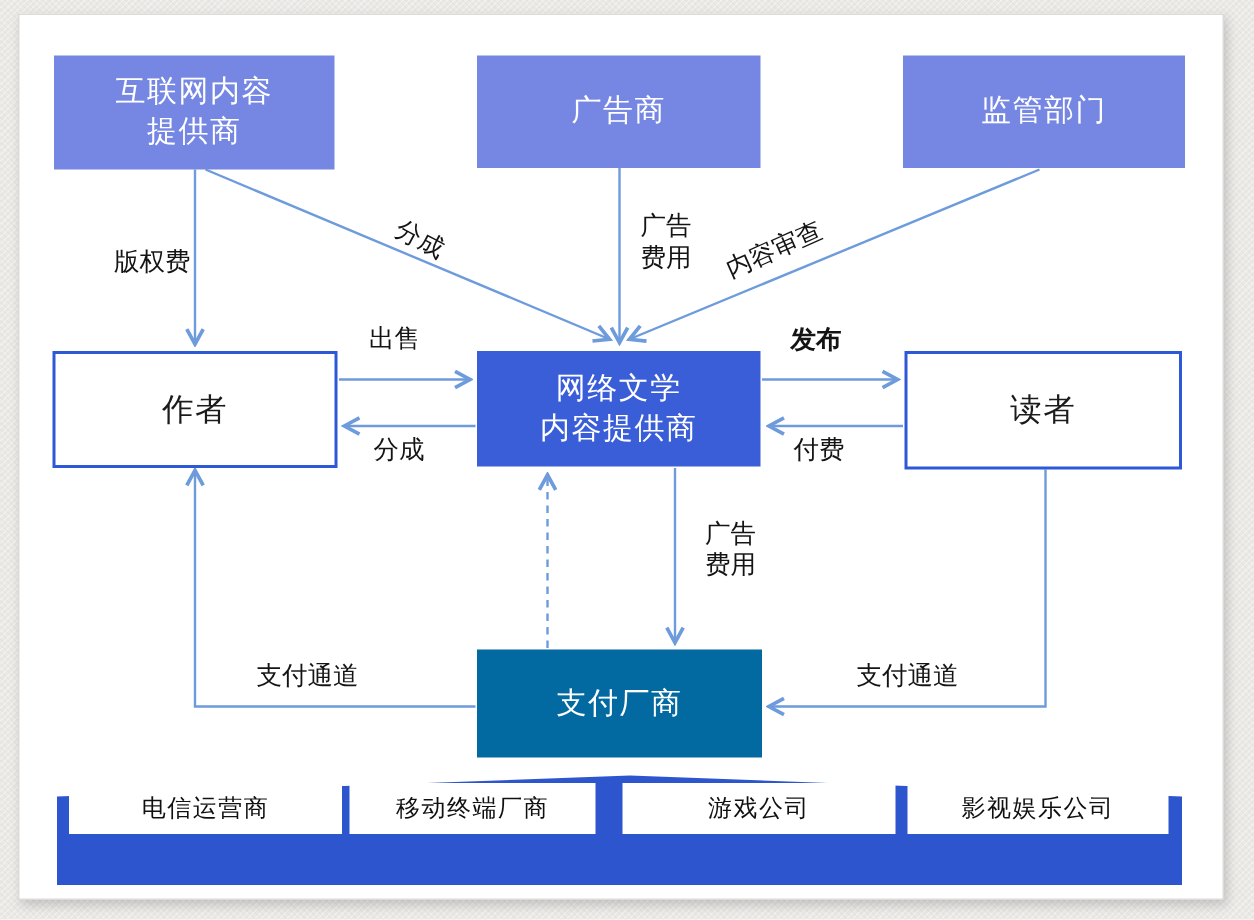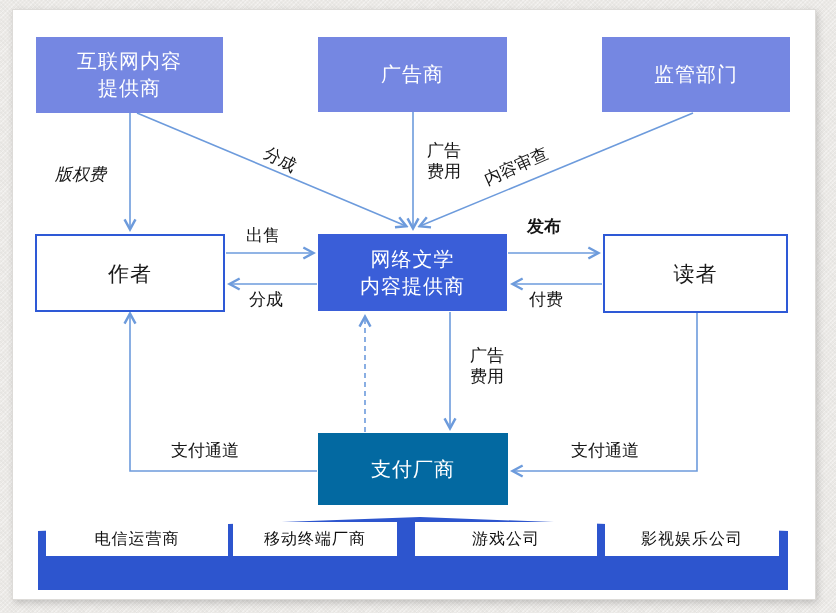--- a/index.html
+++ b/index.html
@@ -32,25 +32,25 @@
   #node-advertiser{left:318px;top:37px;width:189px;height:75px;}
   #node-regulator{left:602px;top:37px;width:188px;height:75px;}
   #node-author{left:35px;top:234px;width:186px;height:74px;}
   #node-center{left:318px;top:234px;width:189px;height:77px;}
   #node-reader{left:603px;top:234px;width:181px;height:75px;}
   #node-payment{left:318px;top:433px;width:190px;height:72px;}
   .elabel{
     position:absolute;z-index:4;color:#141414;
     font-size:17px;line-height:21px;white-space:pre-line;
   }
-  #lbl-copyright{left:55px;top:164px;width:72px;text-align:left;font-style:italic;}
+  #lbl-copyright{left:55px;top:164px;width:72px;text-align:right;}
   #lbl-share-upper{left:263px;top:149px;transform:rotate(28deg);}
   #lbl-adfee-top{left:427px;top:140px;text-align:left;}
   #lbl-review{left:482px;top:156px;transform:rotate(-24deg);}
-  #lbl-sell{left:246px;top:225px;}
+  #lbl-sell{left:246px;top:215px;}
   #lbl-share-lower{left:249px;top:289px;}
   #lbl-publish{left:527px;top:216px;font-weight:bold;}
   #lbl-pay{left:529px;top:289px;}
   #lbl-adfee-lower{left:470px;top:345px;text-align:left;}
   #lbl-paych-left{left:171px;top:440px;}
   #lbl-paych-right{left:571px;top:440px;}
   .bitem{
     position:absolute;z-index:4;top:522px;height:34px;
     background:#ffffff;color:#101010;
     display:flex;align-items:center;justify-content:center;

